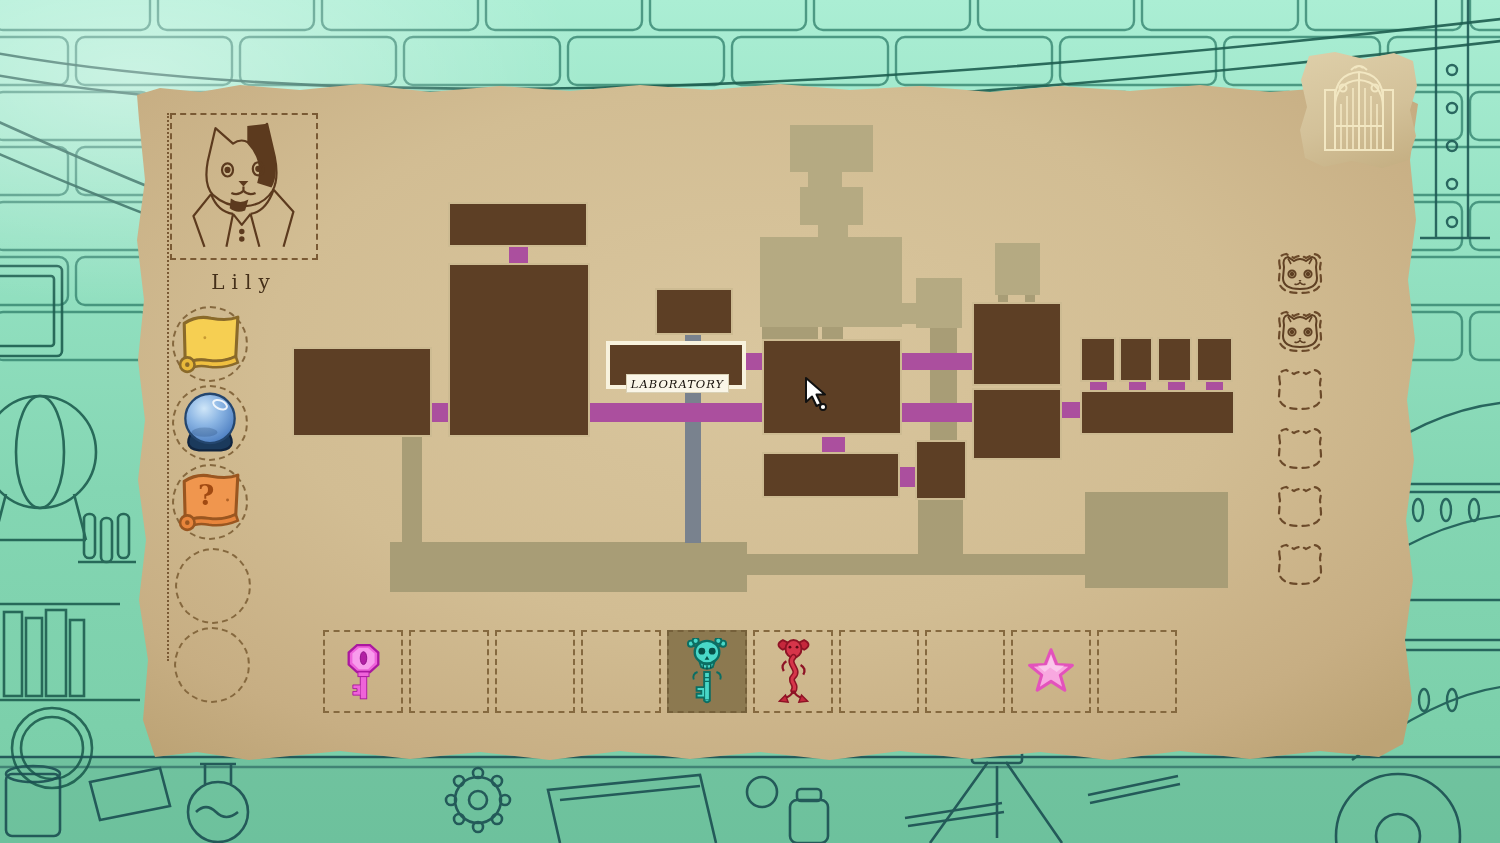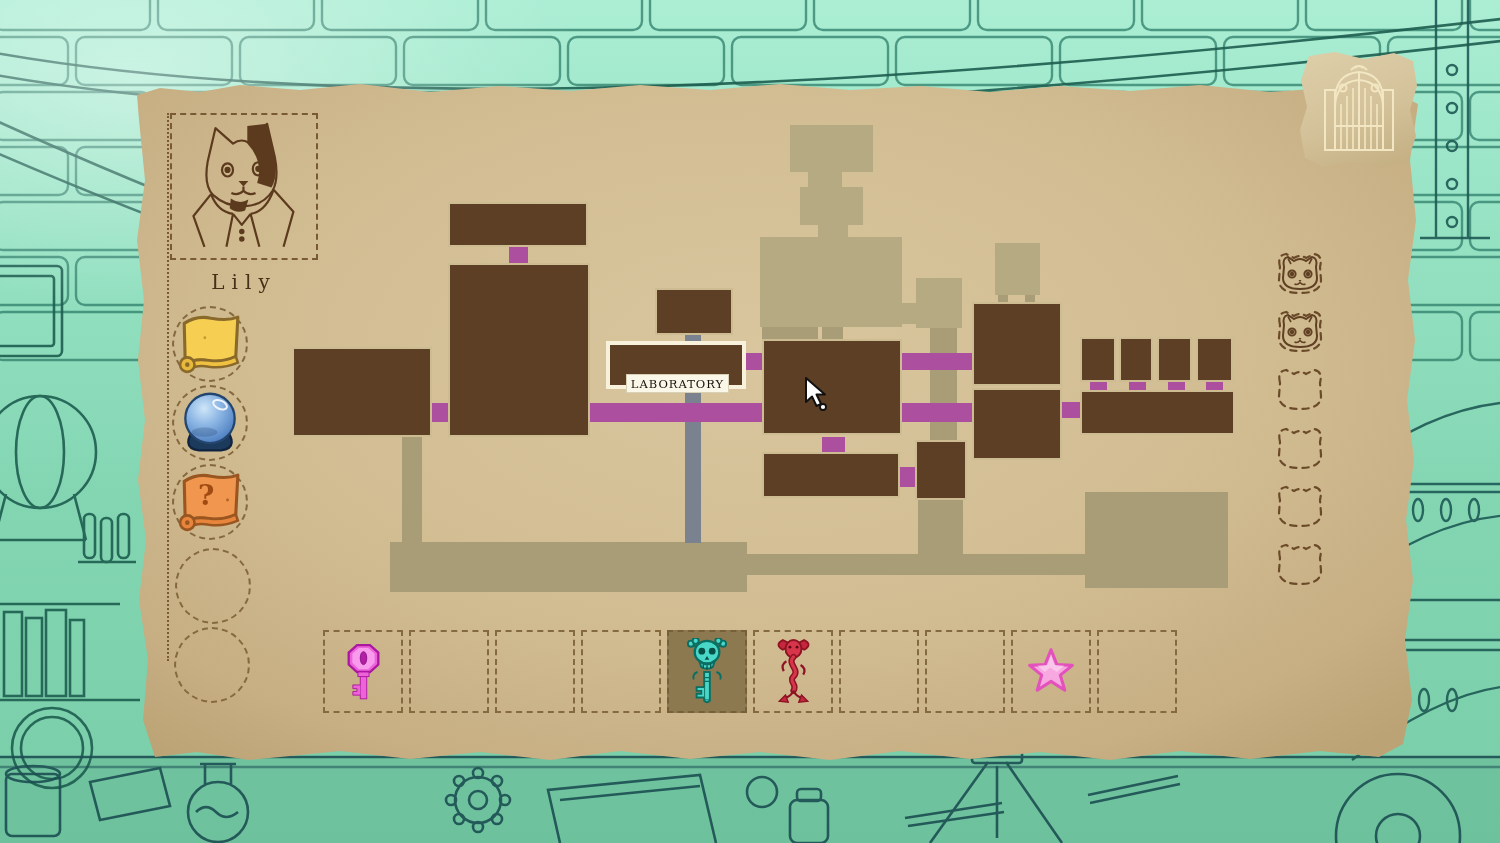--- a/index.html
+++ b/index.html
@@ -6,21 +6,21 @@
   .stage{position:relative;width:1500px;height:843px;overflow:hidden;
     background:linear-gradient(180deg,#abeed4 0%,#95e2c3 28%,#84d6b3 58%,#78cda7 100%);
     font-family:"DejaVu Serif",serif;}
   #bg-art{position:absolute;left:0;top:0;z-index:0;}
   .light-veil{position:absolute;inset:0;z-index:0;pointer-events:none;
     background:radial-gradient(640px 330px at 9% 9%, rgba(255,255,255,.42), rgba(255,255,255,0) 70%);}
   .parchment{position:absolute;left:137px;top:84px;width:1281px;height:679px;z-index:1;
     background:radial-gradient(930px 520px at 48% 40%, #d9c69e 0%, #d2bd93 52%, #c7ae83 84%, #bca375 100%);
     filter:drop-shadow(9px 14px 14px rgba(18,62,46,.45));
     clip-path:polygon(0px 11px,23px 4px,63px 8px,103px 1px,163px 6px,223px 0px,293px 8px,363px 2px,433px 7px,503px 1px,573px 6px,643px 0px,713px 6px,783px 2px,853px 8px,923px 2px,993px 7px,1063px 1px,1133px 8px,1203px 3px,1258px 9px,1281px 20px,1273px 76px,1279px 136px,1271px 196px,1278px 256px,1270px 316px,1277px 376px,1269px 436px,1276px 496px,1268px 556px,1275px 616px,1266px 660px,1242px 673px,1183px 667px,1113px 675px,1043px 667px,973px 676px,903px 668px,833px 675px,763px 667px,693px 676px,623px 668px,553px 675px,483px 667px,413px 676px,343px 668px,273px 675px,203px 667px,143px 673px,112px 676px,60px 668px,18px 673px,6px 636px,11px 576px,2px 516px,9px 456px,1px 396px,8px 336px,1px 276px,7px 216px,0px 156px,8px 96px,2px 36px);}
-  #map-layer{position:absolute;left:0;top:0;width:1500px;height:786px;z-index:2;}
+  #map-layer{position:absolute;left:0;top:0;width:1500px;height:786px;z-index:2;font-style:italic;}
   .mrect{position:absolute;}
   .mrect.explored{border:2px solid #cdbb92;box-sizing:border-box;}
   #lab-room{position:absolute;border:4px solid #f8f2dd;box-sizing:border-box;z-index:3;}
   #lab-label{position:absolute;background:#faf6e8;color:#17110b;font-size:11.5px;letter-spacing:1px;
     display:flex;align-items:center;justify-content:center;z-index:4;border:1px solid #d9d1b6;}
   .ui{position:absolute;z-index:5;}
   .portrait-box{left:170px;top:113px;width:148px;height:147px;border:2px dashed #7a5a34;box-sizing:border-box;
     display:flex;align-items:flex-start;justify-content:center;overflow:hidden;}
   .side-line{left:167px;top:113px;width:0;height:548px;border-left:2px dotted #7a5a34;}
   .player-name{left:170px;top:270px;width:148px;text-align:center;font-size:20px;letter-spacing:7px;color:#45301a;}

